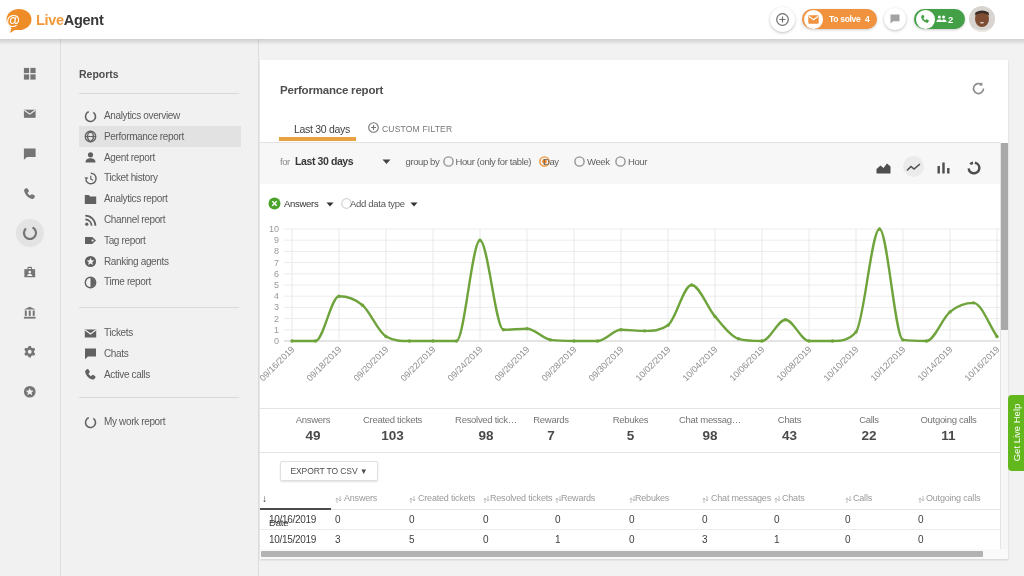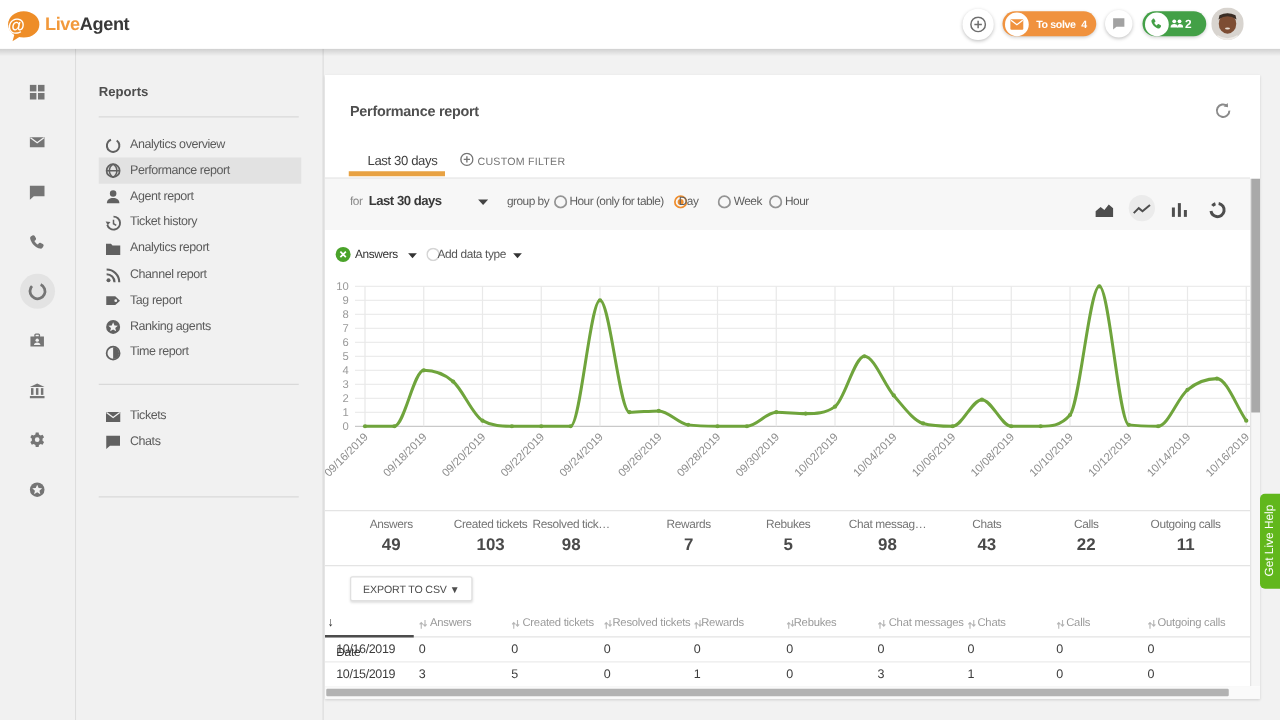--- a/index.html
+++ b/index.html
@@ -270,20 +270,36 @@
       </span>
       <span class="lb">Time report</span>
     </div>
   <div class="mitem" style="top:304.3px;">
       <span class="ic">
         <svg width="13" height="13" viewBox="0 0 13 13">
           <path d="M1 1.5 h11 v8 h-8 l-3 2.7 z" fill="#616161"></path>
         </svg>
       </span>
       <span class="lb">Chats</span>
+    </div>
+  <div class="mitem" style="top:325.1px;">
+      <span class="ic">
+        <svg width="13" height="13" viewBox="0 0 13 13">
+          <path d="M2.9 1.3 c0.6 -0.4 1.4 -0.2 1.8 0.4 l0.9 1.6 c0.3 0.6 0.1 1.2 -0.4 1.6 l-0.8 0.6 c0.6 1.2 1.5 2.2 2.7 2.7 l0.6 -0.8 c0.4 -0.5 1 -0.7 1.6 -0.4 l1.6 0.9 c0.6 0.4 0.8 1.2 0.4 1.8 l-0.7 1 c-0.4 0.6 -1.2 0.9 -1.9 0.7 C5.3 11 2 7.7 1.2 4.2 c-0.2 -0.7 0.1 -1.5 0.7 -1.9 z" fill="#616161"></path>
+        </svg>
+      </span>
+      <span class="lb">Active calls</span>
+    </div>
+  <div class="mitem" style="top:372.5px;">
+      <span class="ic">
+        <svg width="13" height="13" viewBox="0 0 13 13">
+          <circle cx="6.5" cy="6.5" r="5" fill="none" stroke="#616161" stroke-width="1.6" stroke-dasharray="26 5.4" transform="rotate(-55 6.5 6.5)"></circle>
+        </svg>
+      </span>
+      <span class="lb">My work report</span>
     </div>
 </div>
 
 <div id="card">
   <div id="cardtitle">Performance report</div>
   <div class="tab1">Last 30 days</div>
   <div class="abs" style="left:122px;top:64px;font-size:8.5px;color:#757575;letter-spacing:0.2px;">CUSTOM FILTER</div>
   <div class="tabline"></div>
   <svg class="abs" style="left:712px;top:22px;" width="13" height="13" viewBox="0 0 13 13">
       <path d="M11.5 6.5 a5 5 0 1 1 -1.7 -3.7" fill="none" stroke="#8a8a8a" stroke-width="1.6"></path>
@@ -444,21 +460,21 @@
   <div class="abs" style="left:0;top:348px;width:740px;border-top:1px solid #e4e4e4;"></div>
   <div id="stats">
       <div class="stat" style="left:-2px;width:110px;">
         <div class="sl">Answers</div>
         <div class="sv">49</div>
       </div>
       <div class="stat" style="left:77.5px;width:110px;">
         <div class="sl">Created tickets</div>
         <div class="sv">103</div>
       </div>
-      <div class="stat" style="left:142px;width:110px;">
+      <div class="stat" style="left:171px;width:110px;">
         <div class="sl">Resolved tick…</div>
         <div class="sv">98</div>
       </div>
       <div class="stat" style="left:236px;width:110px;">
         <div class="sl">Rewards</div>
         <div class="sv">7</div>
       </div>
       <div class="stat" style="left:315.5px;width:110px;">
         <div class="sl">Rebukes</div>
         <div class="sv">5</div>

